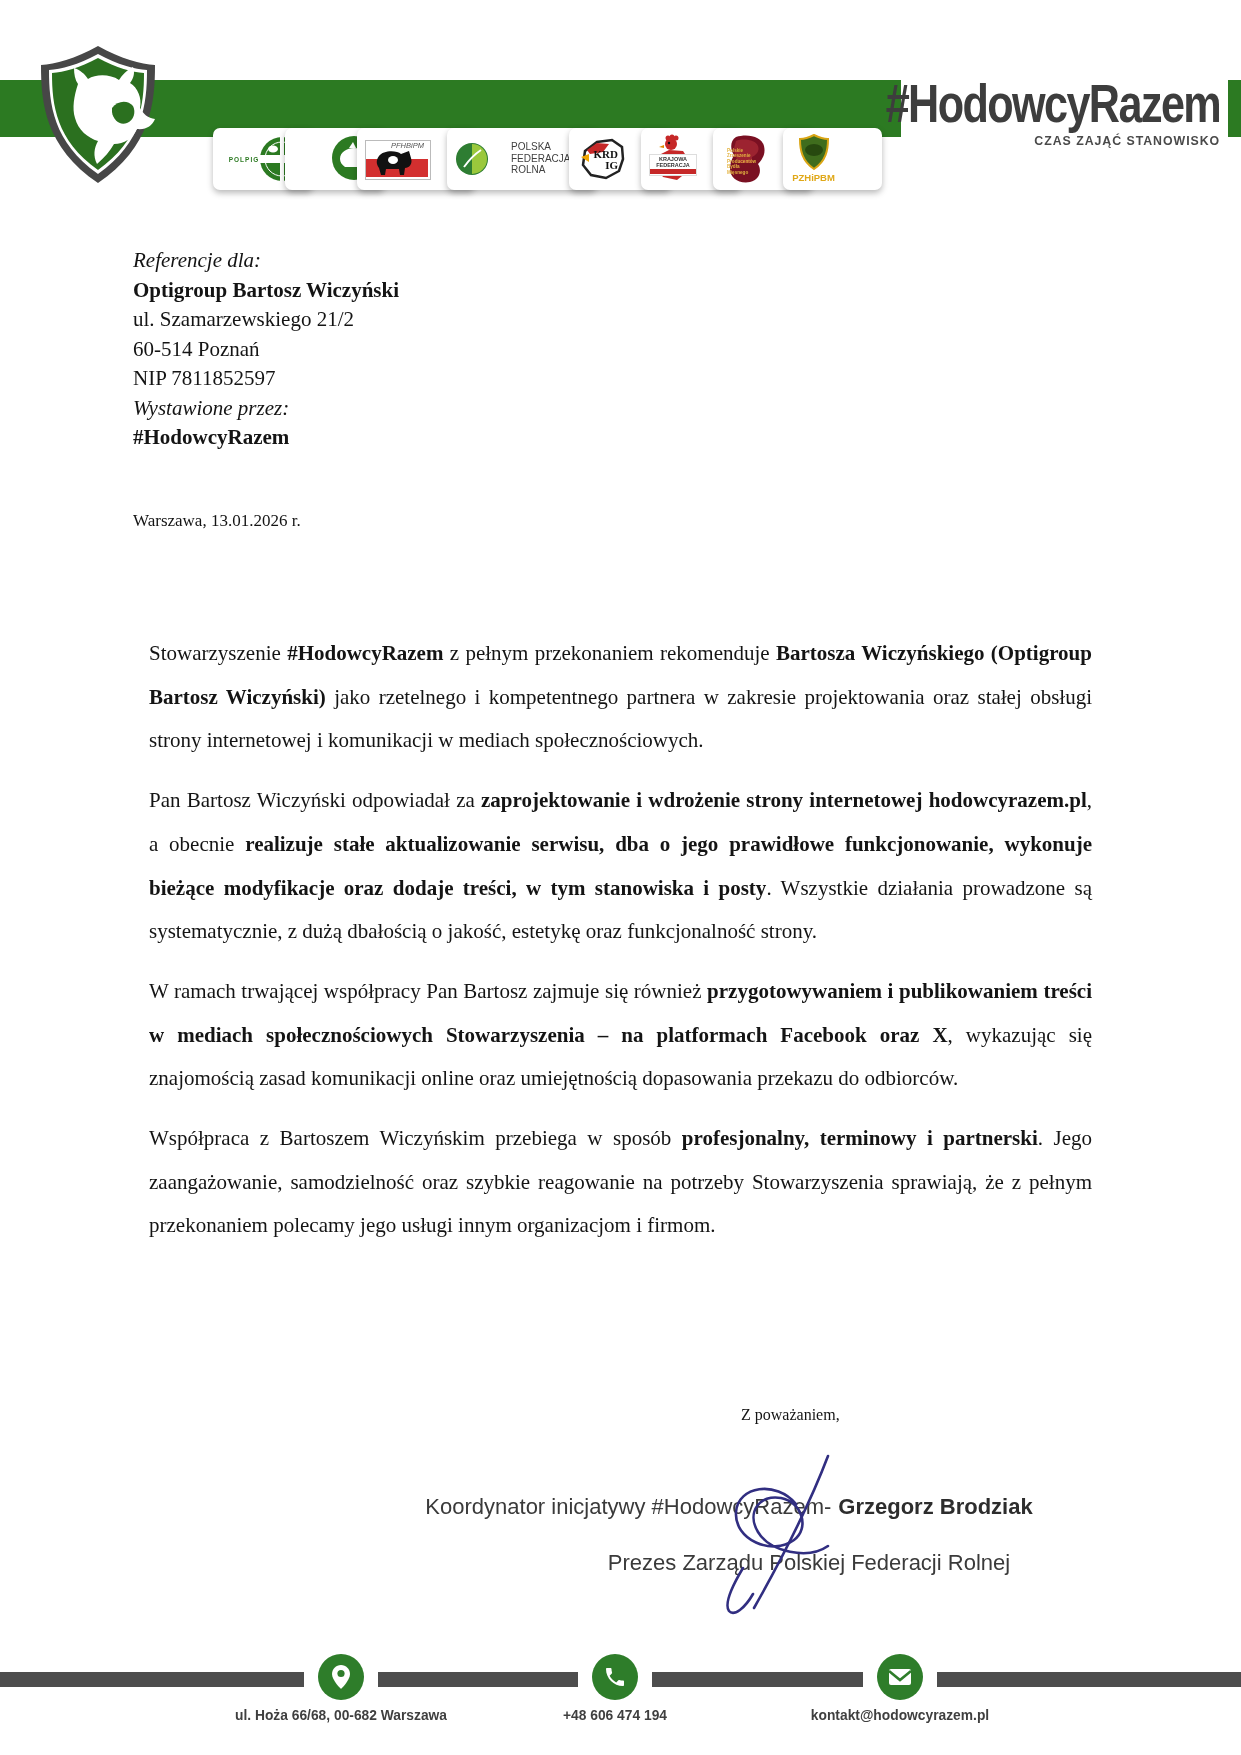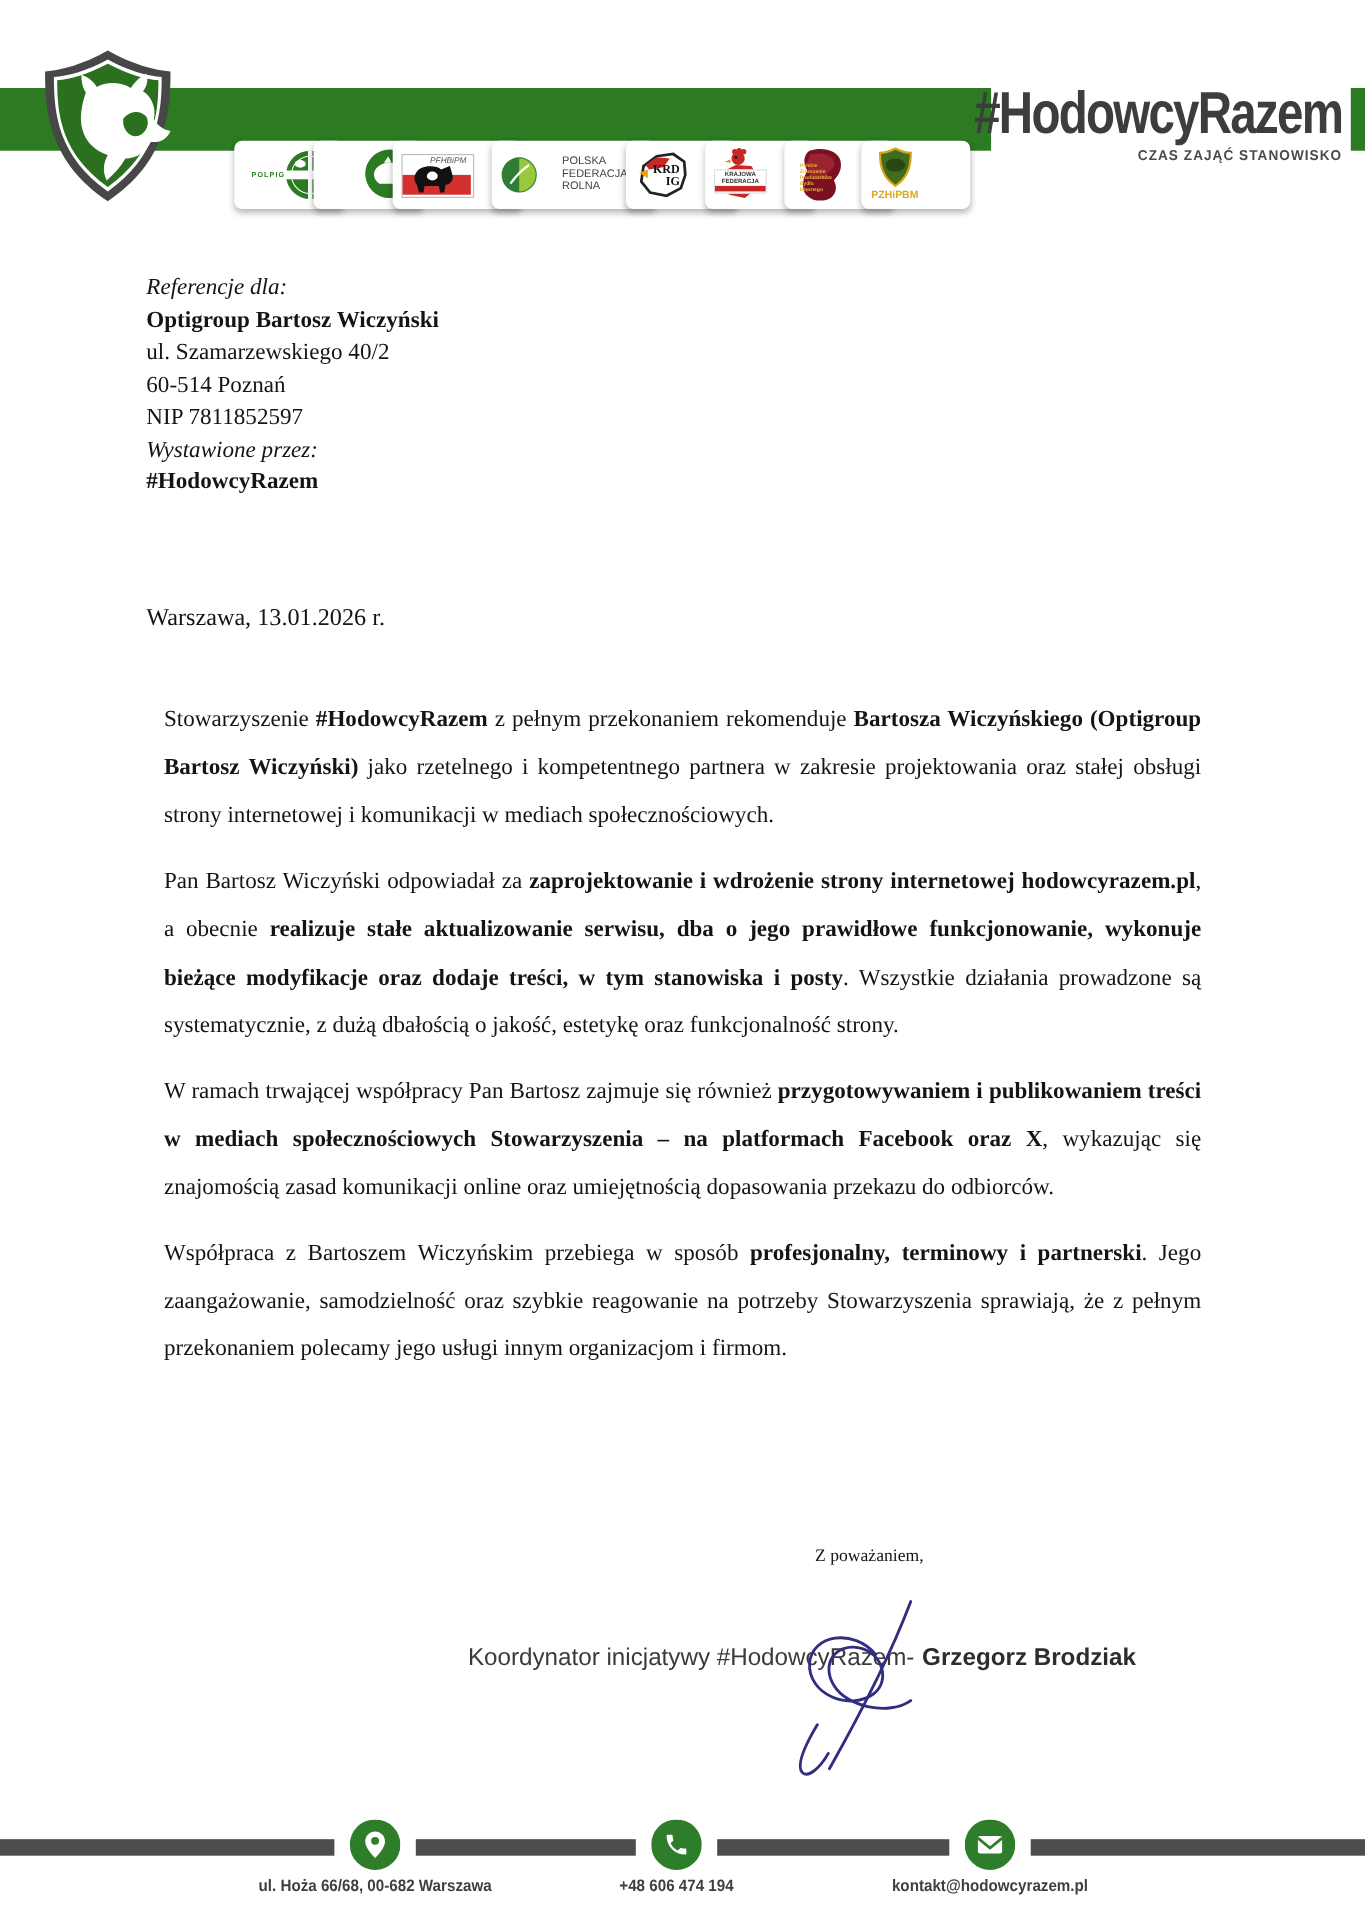--- a/index.html
+++ b/index.html
@@ -19,21 +19,21 @@
 
   .tile{top:128px;height:62px;background:#fff;border-radius:7px;
         box-shadow:0 3px 6px rgba(0,0,0,.28);overflow:hidden;padding-left:38px;}
   .tile svg{display:block;}
   .tiny{position:absolute;font-family:"Liberation Sans",sans-serif;}
 
   
   .recipient{left:133px;top:246px;font-size:21px;line-height:29.5px;}
   .it{font-style:italic;}
   .bd{font-weight:bold;}
-  .date{left:133px;top:511px;font-size:22px;margin-top:37px;}
+  .date{left:133px;top:511px;font-size:17px;}
   .title{left:133px;top:568px;width:975px;text-align:center;font-size:21px;font-weight:bold;letter-spacing:.5px;}
   .body-text{left:133px;top:616px;width:975px;font-size:21px;line-height:43.7px;text-align:justify;}
   .body-text p{margin:16px;}
   .closing{left:741px;top:1406px;font-size:16px;}
   .signer-role-line{left:299px;top:1494px;width:860px;text-align:center;
         font-family:"Liberation Sans",sans-serif;font-size:22px;color:#3a3a3a;white-space:nowrap;}
   .signer-name{font-weight:600;color:#2d2d2d;margin-left:7px;}
   .signer-title{left:489px;top:1550px;width:640px;text-align:center;
         font-family:"Liberation Sans",sans-serif;font-size:22px;color:#3a3a3a;white-space:nowrap;}
   .sig-svg{left:688px;top:1450px;}
@@ -142,38 +142,39 @@
     <svg class="abs" style="left:14px;top:5px;" width="34" height="38" viewBox="0 0 34 38">
       <path d="M17 2 C23 5 28 6 31 6 C31 17 29 28 17 36 C5 28 3 17 3 6 C6 6 11 5 17 2 Z" fill="#3f6d1d" stroke="#d9a514" stroke-width="2"></path>
       <ellipse cx="17" cy="17" rx="9" ry="6" fill="#27490f"></ellipse>
     </svg>
     <div class="tiny" style="left:0;top:44px;width:61px;text-align:center;font-size:9.5px;font-weight:bold;color:#e0a818;">PZHiPBM</div>
   </div>
 
   <div class="abs recipient">
     <div class="it">Referencje dla:</div>
     <div class="bd">Optigroup Bartosz Wiczyński</div>
-    <div>ul. Szamarzewskiego 40/2</div>
+    <div>ul. Szamarzewskiego 21/2</div>
     <div>60-514 Poznań</div>
     <div>NIP 7811852597</div>
     <div class="it">Wystawione przez:</div>
     <div class="bd">#HodowcyRazem</div>
   </div>
 
   <div class="abs date">Warszawa, 13.01.2026 r.</div>
   <div class="abs body-text">
       <p><span>Stowarzyszenie </span><b>#HodowcyRazem</b><span> z pełnym przekonaniem rekomenduje </span><b>Bartosza Wiczyńskiego (Optigroup Bartosz Wiczyński)</b><span> jako rzetelnego i kompetentnego partnera w zakresie projektowania oraz stałej obsługi strony internetowej i komunikacji w mediach społecznościowych.</span></p>
       <p><span>Pan Bartosz Wiczyński odpowiadał za </span><b>zaprojektowanie i wdrożenie strony internetowej hodowcyrazem.pl</b><span>, a obecnie </span><b>realizuje stałe aktualizowanie serwisu, dba o jego prawidłowe funkcjonowanie, wykonuje bieżące modyfikacje oraz dodaje treści, w tym stanowiska i posty</b><span>. Wszystkie działania prowadzone są systematycznie, z dużą dbałością o jakość, estetykę oraz funkcjonalność strony.</span></p>
       <p><span>W ramach trwającej współpracy Pan Bartosz zajmuje się również </span><b>przygotowywaniem i publikowaniem treści w mediach społecznościowych Stowarzyszenia – na platformach Facebook oraz X</b><span>, wykazując się znajomością zasad komunikacji online oraz umiejętnością dopasowania przekazu do odbiorców.</span></p>
       <p><span>Współpraca z Bartoszem Wiczyńskim przebiega w sposób </span><b>profesjonalny, terminowy i partnerski</b><span>. Jego zaangażowanie, samodzielność oraz szybkie reagowanie na potrzeby Stowarzyszenia sprawiają, że z pełnym przekonaniem polecamy jego usługi innym organizacjom i firmom.</span></p>
     </div>
 
   <div class="abs closing">Z poważaniem,</div>
 
   <div class="abs signer-role-line"><span>Koordynator inicjatywy #HodowcyRazem-</span><span class="signer-name">Grzegorz Brodziak</span></div>
+  <div class="abs signer-title">Prezes Zarządu Polskiej Federacji Rolnej</div>
 
   <svg class="abs sig-svg" width="170" height="165" viewBox="0 0 170 165">
     <g fill="none" stroke="#312e81" stroke-width="2.6" stroke-linecap="round">
       <path d="M140 6 C124 48 96 105 66 158"></path>
       <path d="M108 54 C88 30 50 36 48 62 C46 90 84 106 106 90 C122 78 114 52 93 48 C72 44 58 62 70 82 C82 102 120 110 140 96"></path>
       <path d="M55 118 C43 138 36 154 41 161 C46 167 57 158 65 144"></path>
     </g>
   </svg>
 
   <div class="abs fbar" style="left:0;width:304px;"></div>

